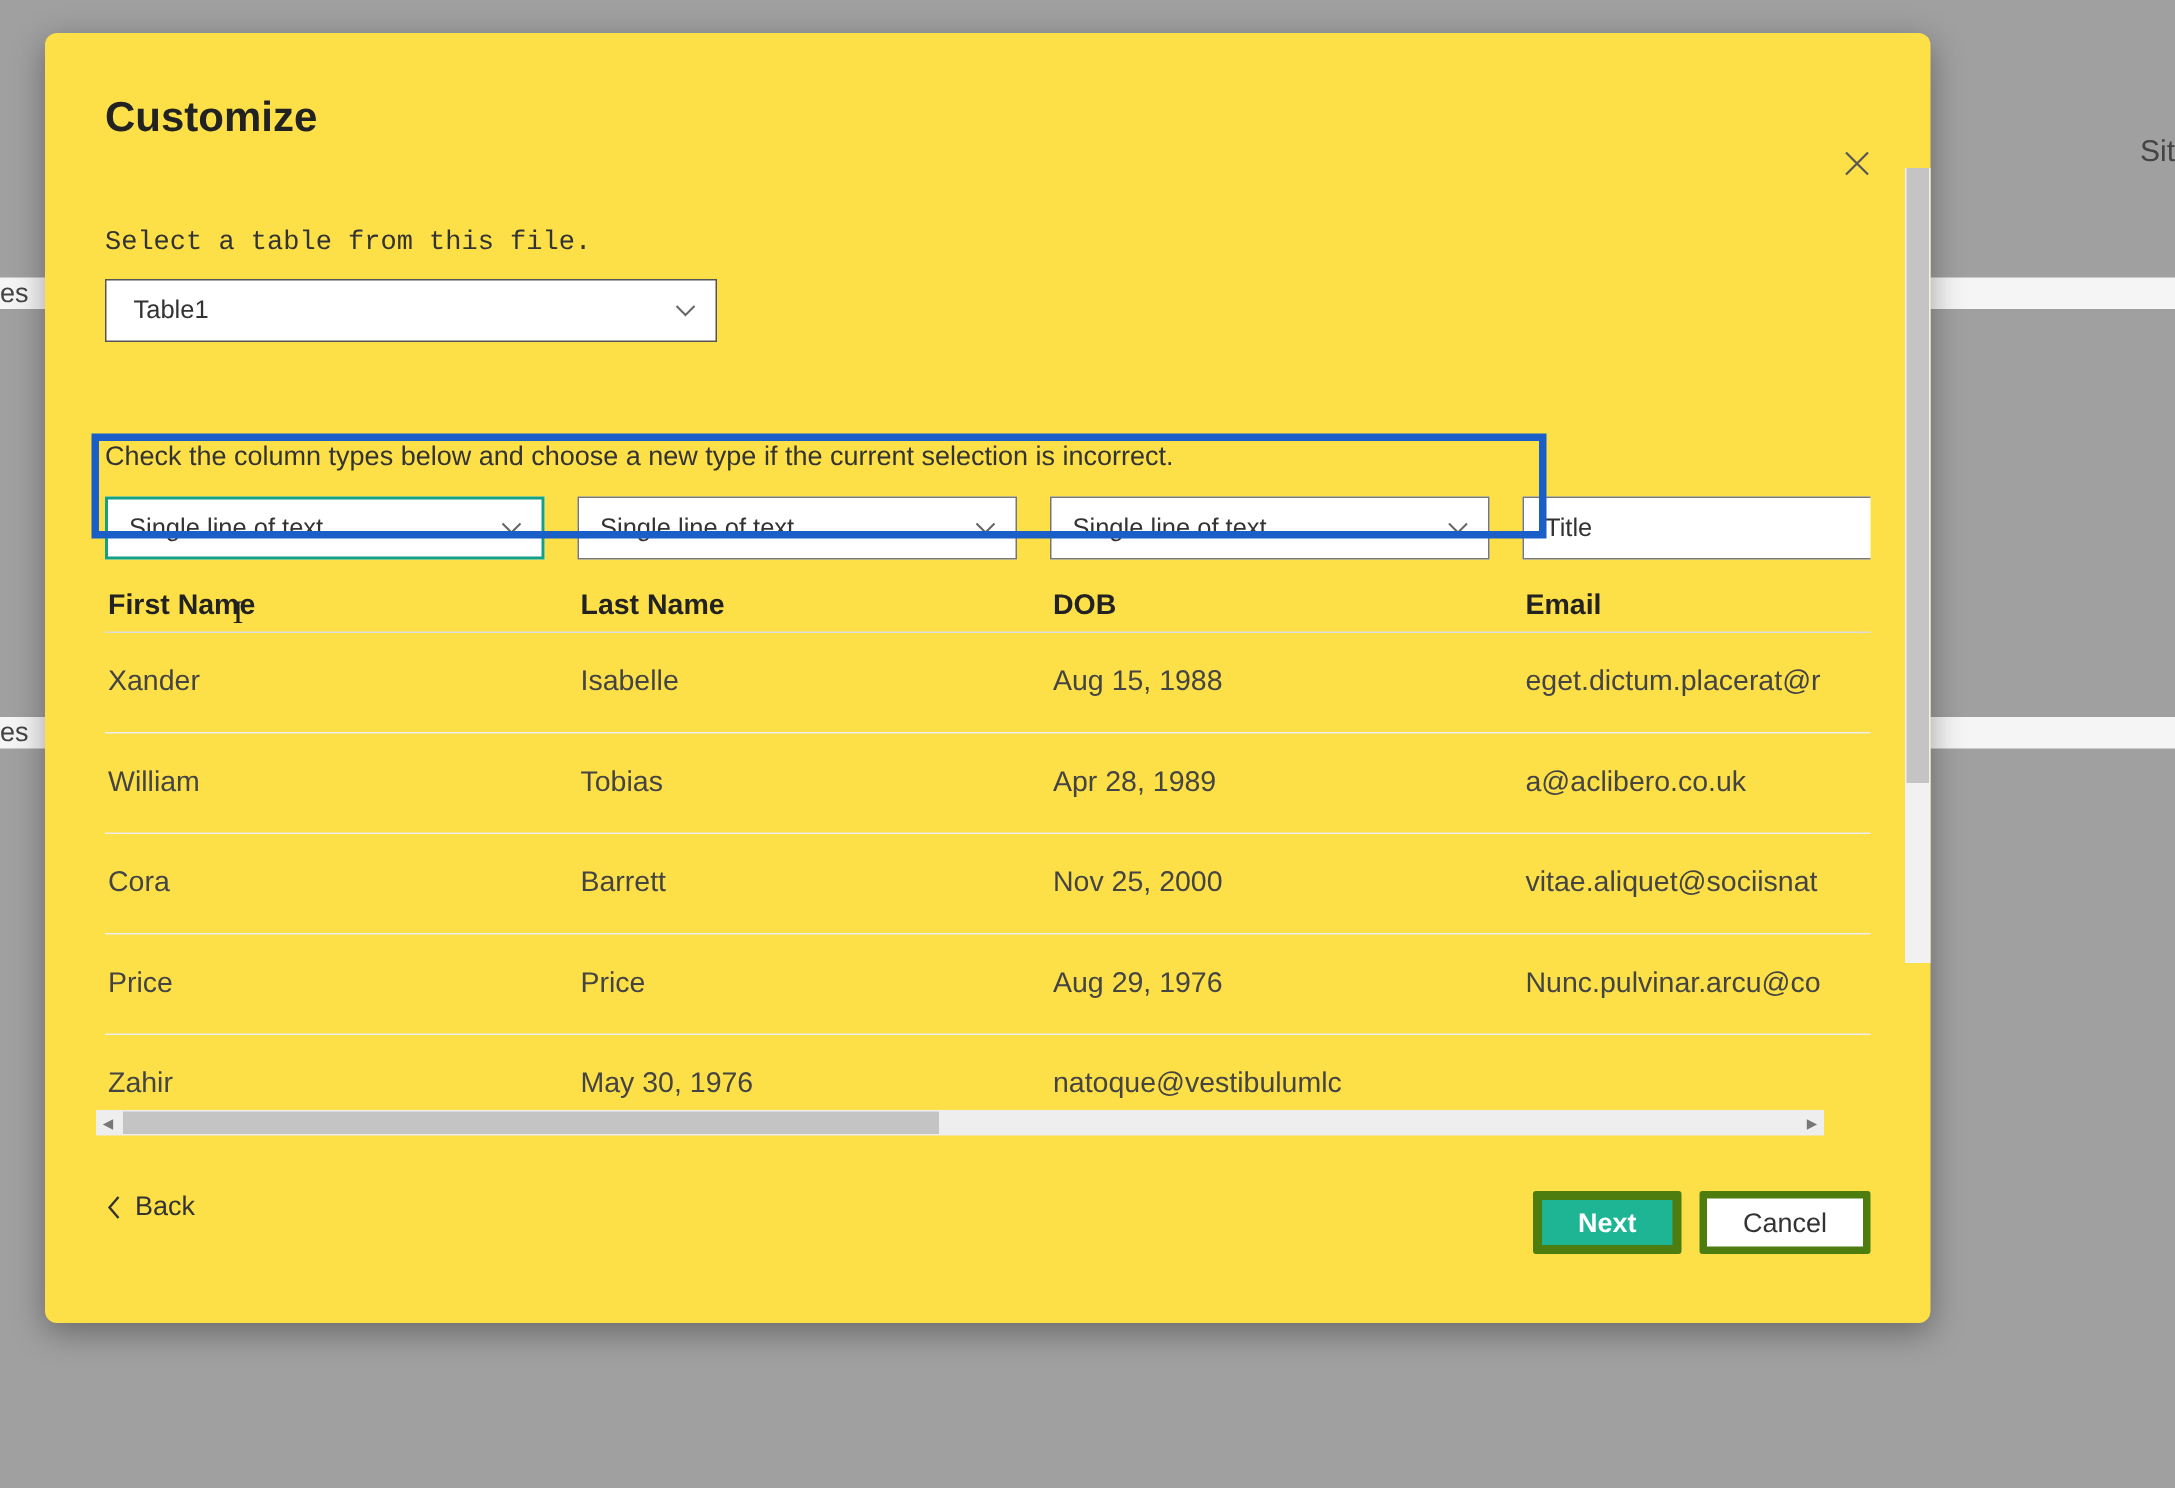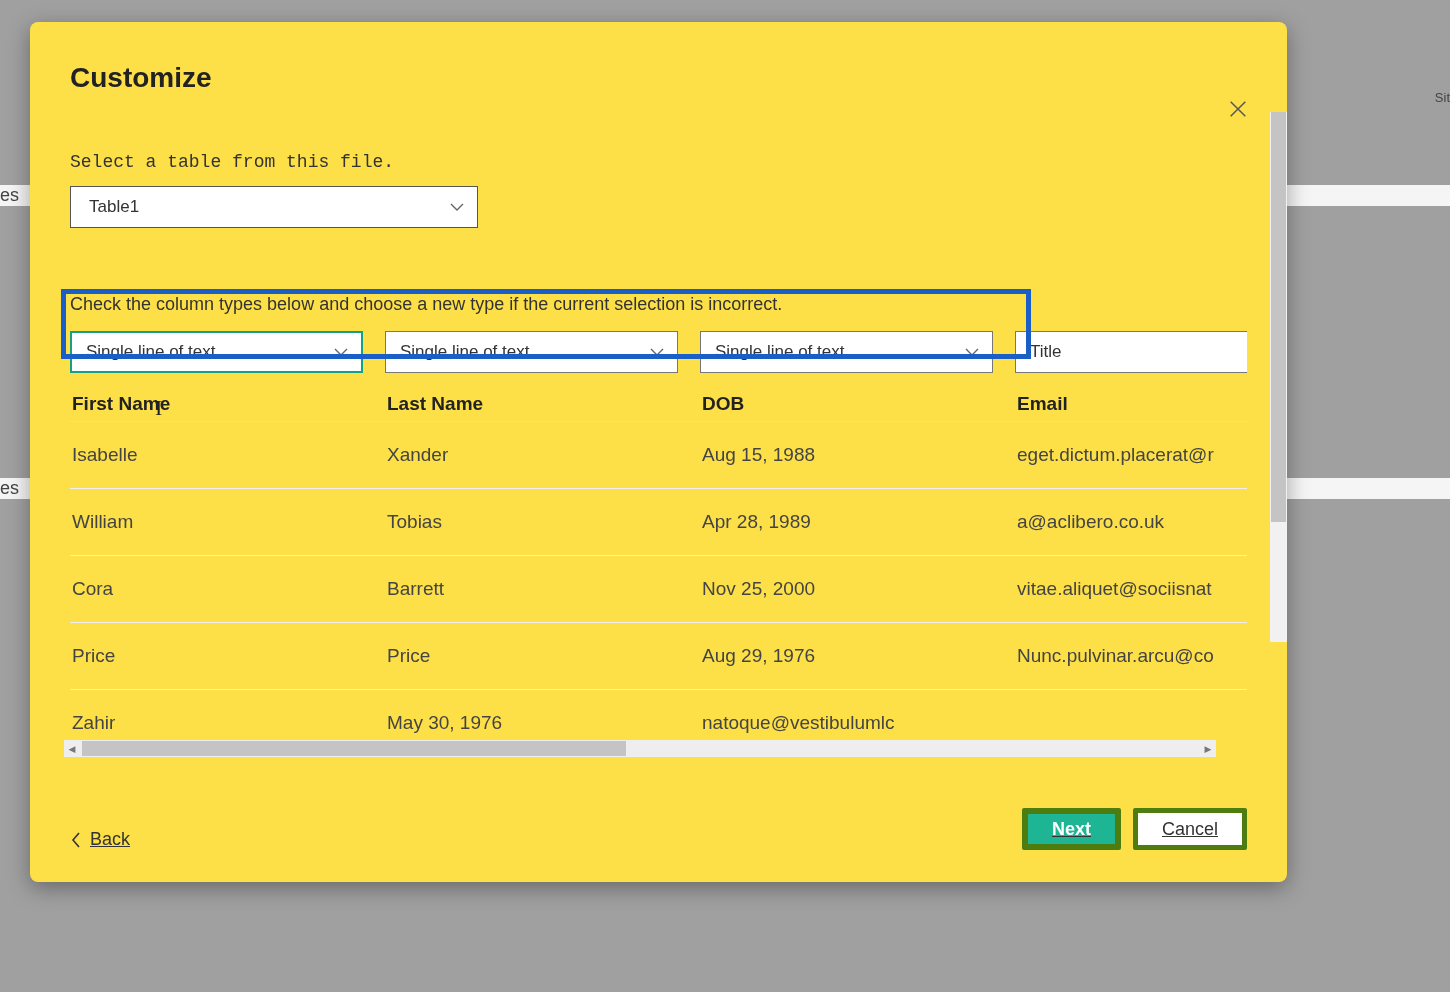--- a/index.html
+++ b/index.html
@@ -8,21 +8,21 @@
       background: #a0a0a0;
       width: 1450px;
       height: 992px;
       position: relative;
       overflow: hidden;
       color: #333;
     }
     .bg-band { position: absolute; left: 0; right: 0; background: #f5f5f5; }
     .bg-band.side-text { position: absolute; left: 0; top: 185px; font-size: 18px; color: #444; }
     .bg-band.side-text2 { position: absolute; left: 0; top: 478px; font-size: 18px; color: #444; }
-    .bg-right { position: absolute; right: 0; top: 90px; font-size: 13px; color: #444; }
+    .bg-right { position: absolute; right: 0; top: 90px; font-size: 20px; color: #444; }
 
     .modal {
       position: absolute;
       top: 22px;
       left: 30px;
       width: 1257px;
       height: 860px;
       background: #fde047;
       border-radius: 8px;
       box-shadow: 0 6px 22px rgba(0,0,0,0.35);
@@ -159,21 +159,21 @@
     }
 
     .vscrollbar { position: absolute; right: 0; top: 90px; bottom: 240px; width: 17px; background: #f1f1f1; }
     .vscroll-thumb { position: absolute; left: 1px; top: 0; width: 15px; height: 410px; background: #c4c4c4; }
     .hscrollbar { position: absolute; left: 34px; right: 0; width: 1152px; height: 17px; background: #eee; top: 718px; }
     .hscroll-thumb { position: absolute; top: 1px; left: 18px; width: 544px; height: 15px; background: #c4c4c4; }
     .hscroll-left, .hscroll-right { position: absolute; top: 0; width: 16px; height: 17px; display:flex; align-items:center; justify-content:center; color:#777; font-size:9px; }
     .hscroll-left { left: 0; }
     .hscroll-right { right: 0; }
 
-    .footer { position: absolute; bottom: 32px; left: 40px; right: 40px; display: flex; align-items: flex-end; text-decoration: underline; }
+    .footer { position: absolute; bottom: 46px; left: 40px; right: 40px; display: flex; align-items: flex-start; }
     .back-link { display: flex; align-items: center; gap: 8px; font-size: 18px; color: #333; cursor: pointer; }
     .back-link svg { width: 12px; height: 18px; }
     .spacer { flex: 1; }
     .btn { height: 42px; padding: 0 24px; font-size: 18px; border: 5px solid #4d7c0f; background: #fff; color: #333; cursor: pointer; display: flex; align-items: center; border-radius: 2px; }
     .btn-primary { background: #1db594; border: 6px solid #4d7c0f; color: #fff; font-weight: 600; margin-right: 12px; }
   </style>
 </head>
 <body>
 
 <div class="bg-band side-text">es</div>
@@ -234,22 +234,22 @@
 
       <div class="header-row">
         <div class="header-cell">First Name</div>
         <div class="header-cell">Last Name</div>
         <div class="header-cell">DOB</div>
         <div class="header-cell">Email</div>
       </div>
       <div class="cursor-mark">I</div>
 
       <div class="data-row">
+        <div class="data-cell">Xander</div>
         <div class="data-cell">Isabelle</div>
-        <div class="data-cell">Xander</div>
         <div class="data-cell">Aug 15, 1988</div>
         <div class="data-cell">eget.dictum.placerat@r</div>
       </div>
       <div class="data-row">
         <div class="data-cell">William</div>
         <div class="data-cell">Tobias</div>
         <div class="data-cell">Apr 28, 1989</div>
         <div class="data-cell">a@aclibero.co.uk</div>
       </div>
       <div class="data-row">

